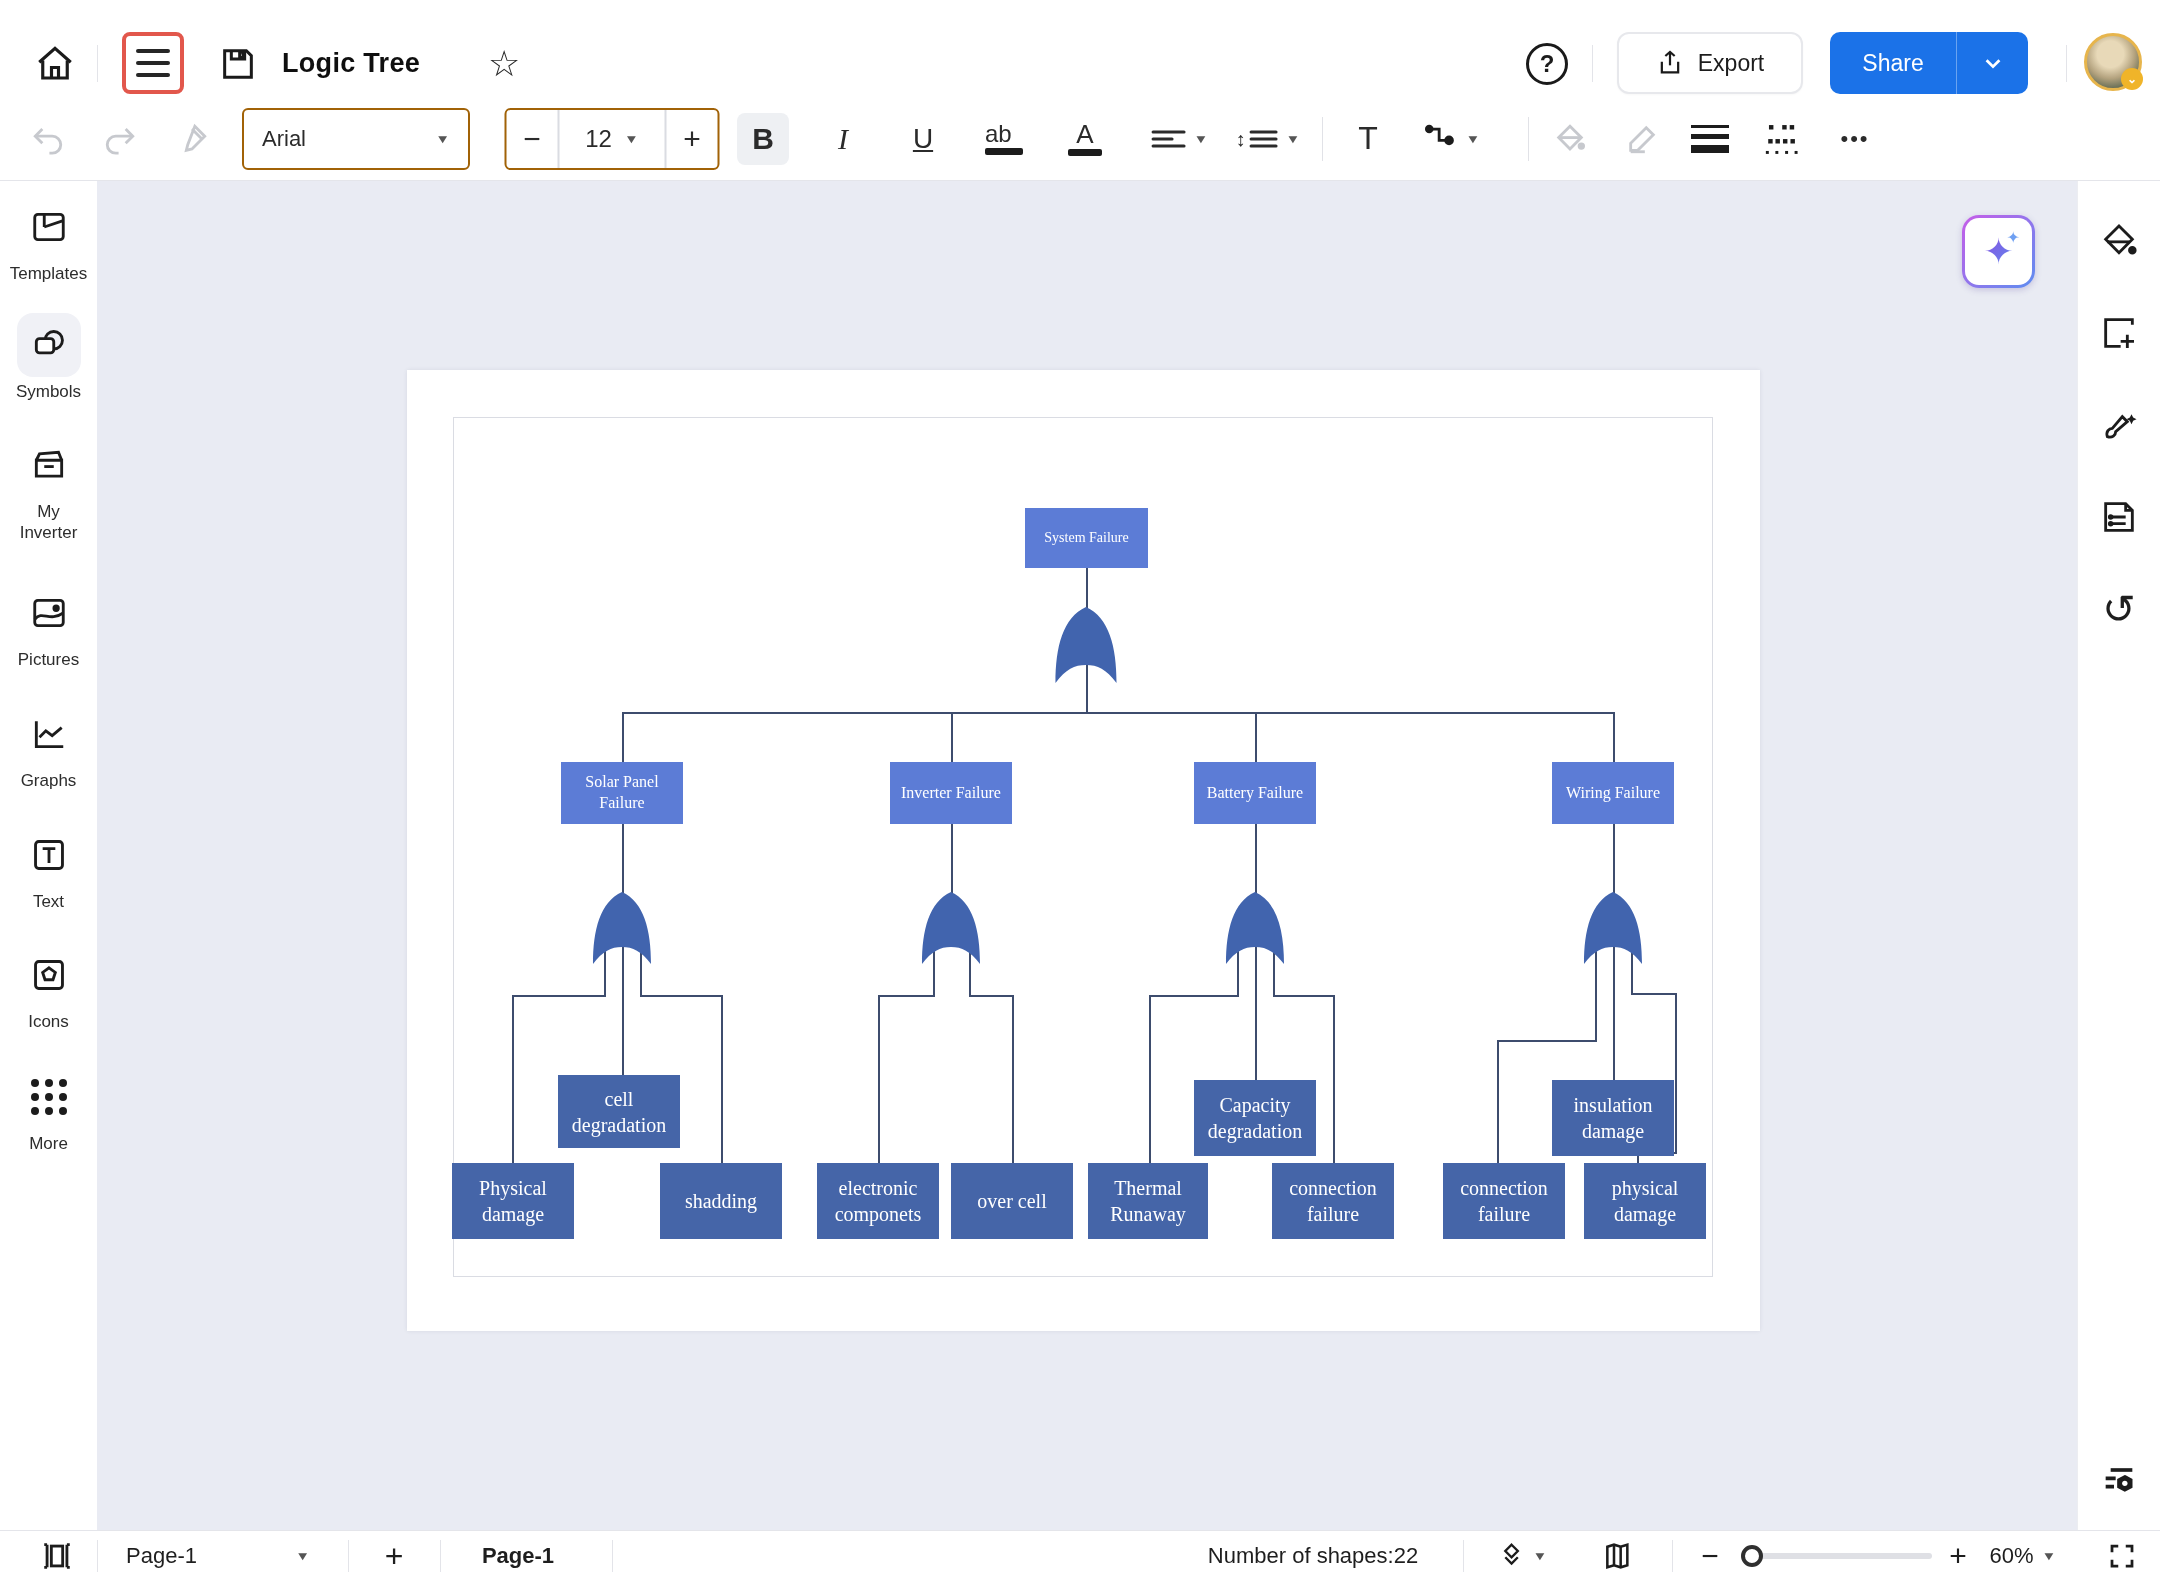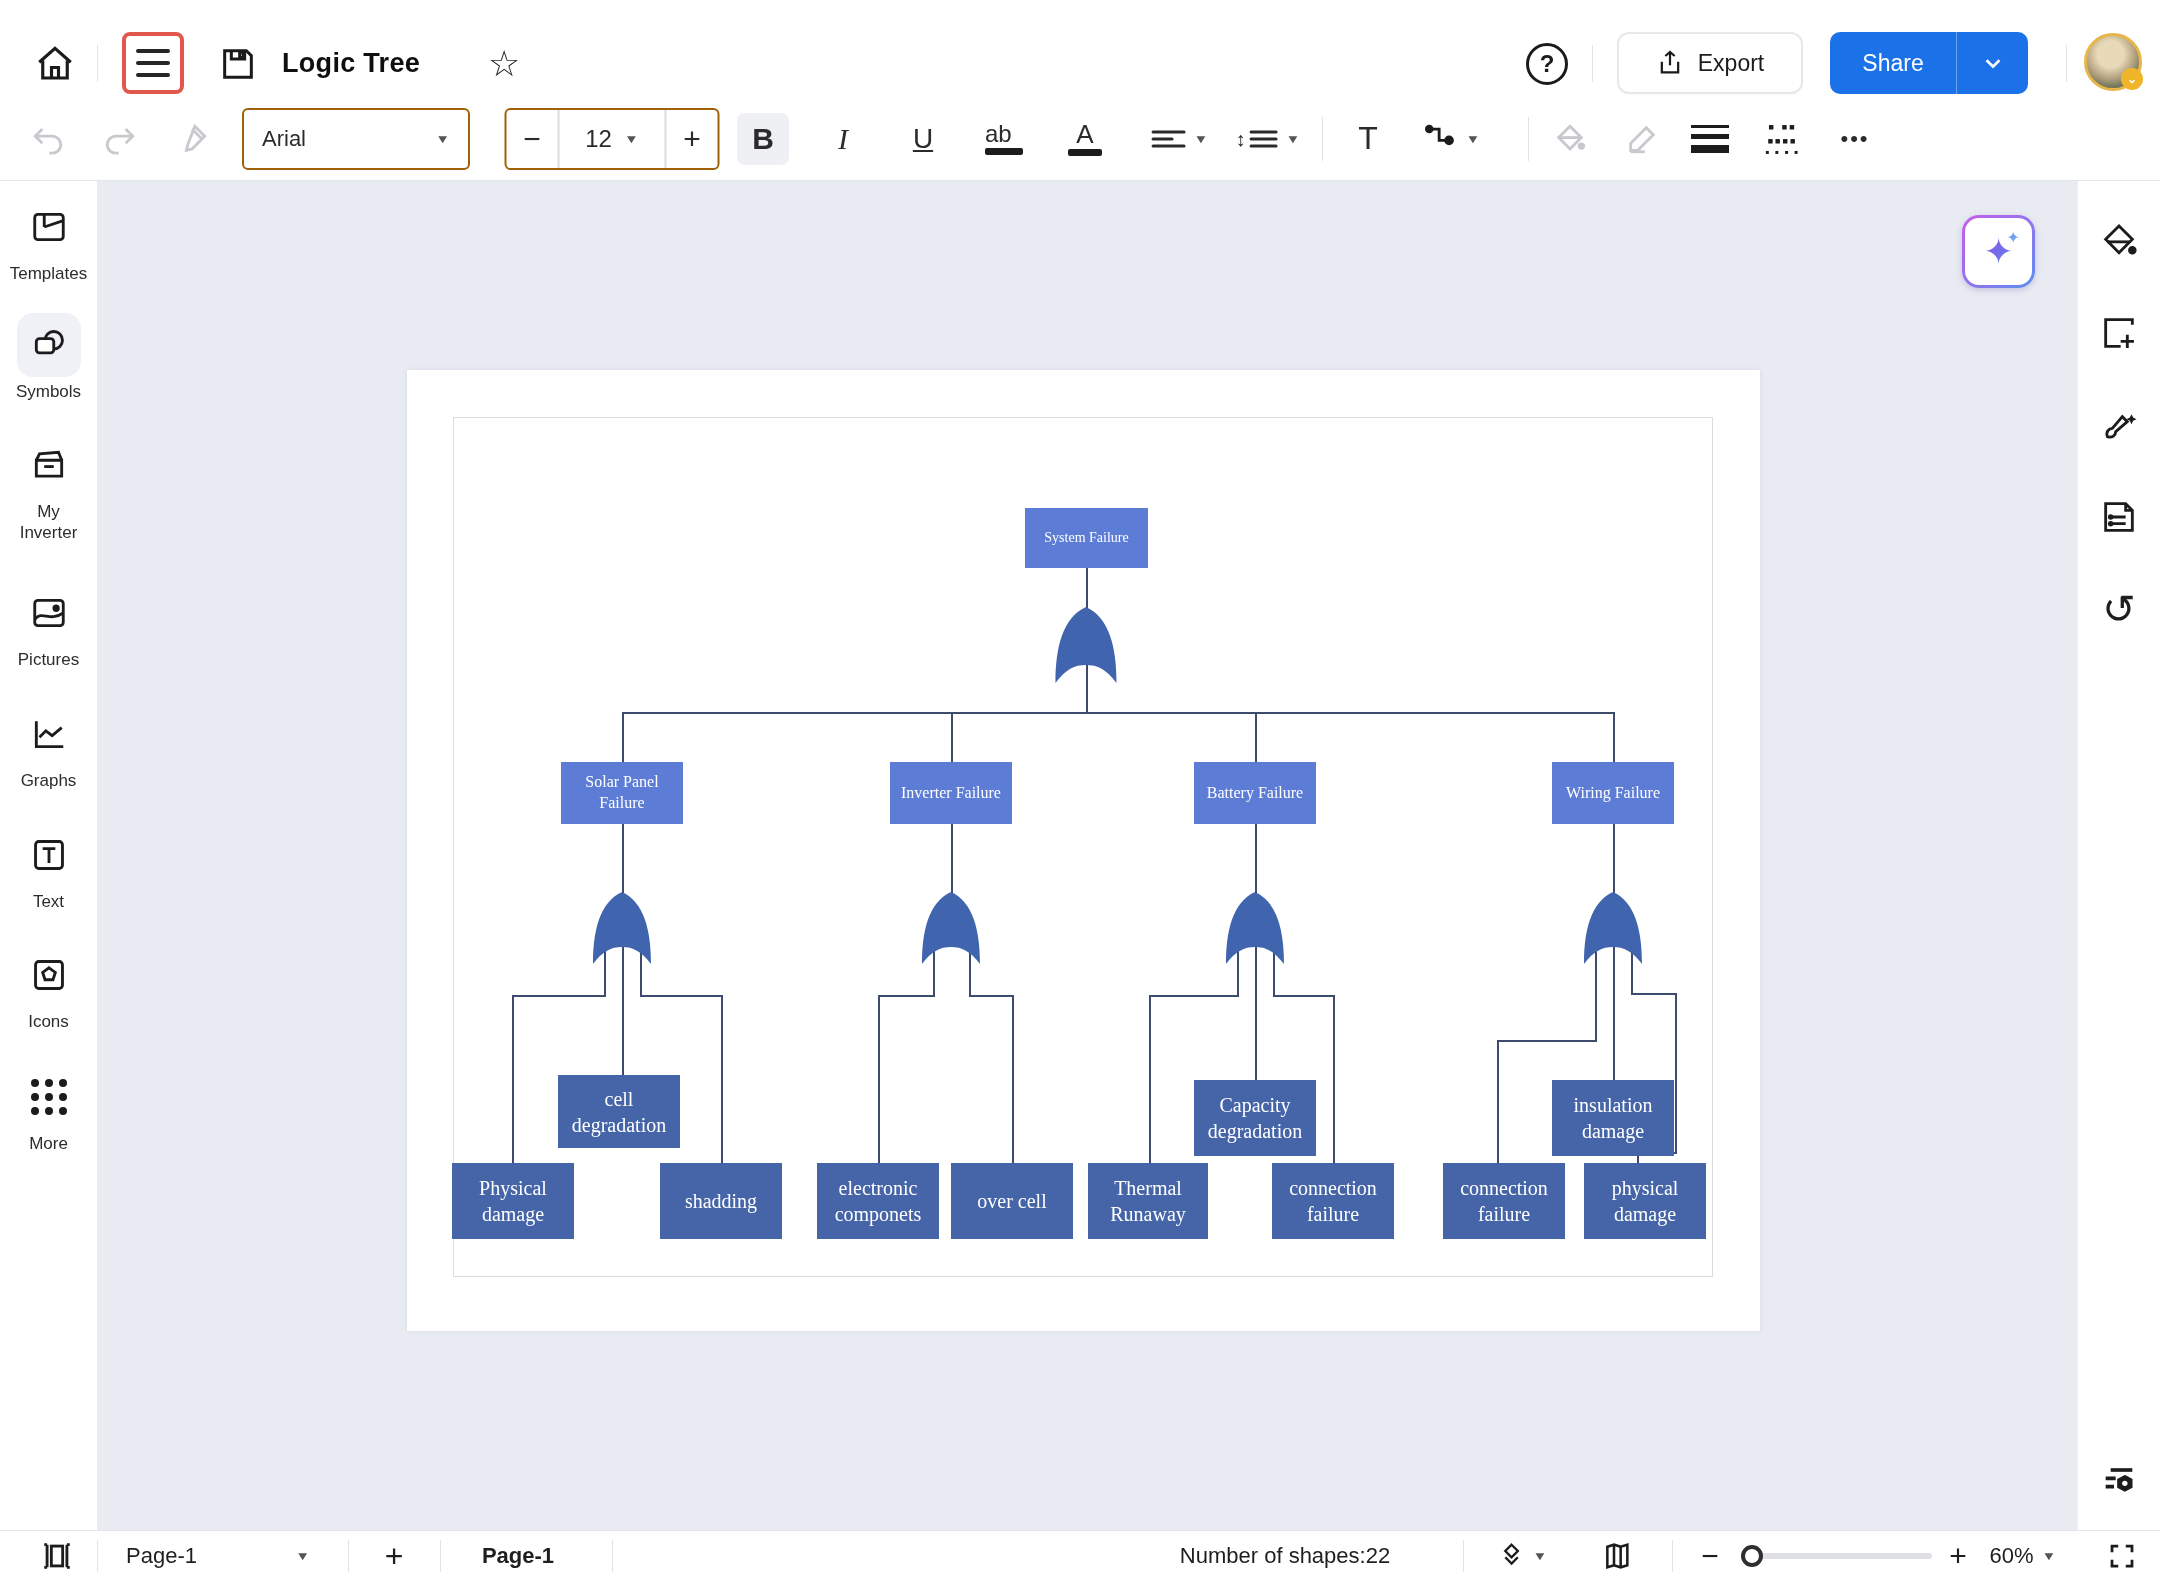--- a/index.html
+++ b/index.html
@@ -462,21 +462,21 @@
   <div class="f" style="left:218px;width:220px;justify-content:space-between;padding:0 18px">
     <span>Page-1</span>
     <span class="chev">▼</span>
   </div>
   <div class="fdiv" style="left:348px"></div>
   <div class="f" style="left:394px;font-size:32px;font-weight:300">+</div>
   <div class="fdiv" style="left:440px"></div>
   <div class="f" id="page-tab" style="left:518px">Page-1</div>
   <div class="fdiv" style="left:612px"></div>
 
-  <div class="f" style="left:1285px;">
+  <div class="f" style="left:1313px;">
     <span>Number of shapes:</span>
     <span>22</span>
   </div>
   <div class="fdiv" style="left:1463px"></div>
   <div class="f" style="left:1522px;gap:6px">
     <svg width="30" height="30" viewBox="0 0 24 24" fill="none" stroke="#1c1c1c" stroke-width="1.9">
         <path d="M12 3 17 8l-5 5-5-5z"></path>
         <path d="M7 13l5 5 5-5"></path>
       </svg>
     <span class="chev">▼</span>

